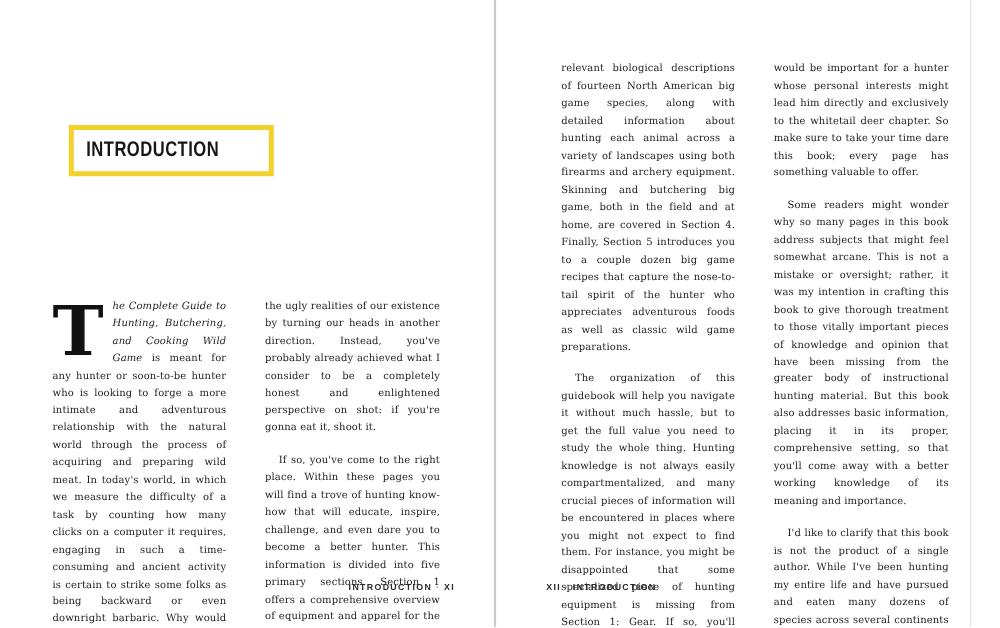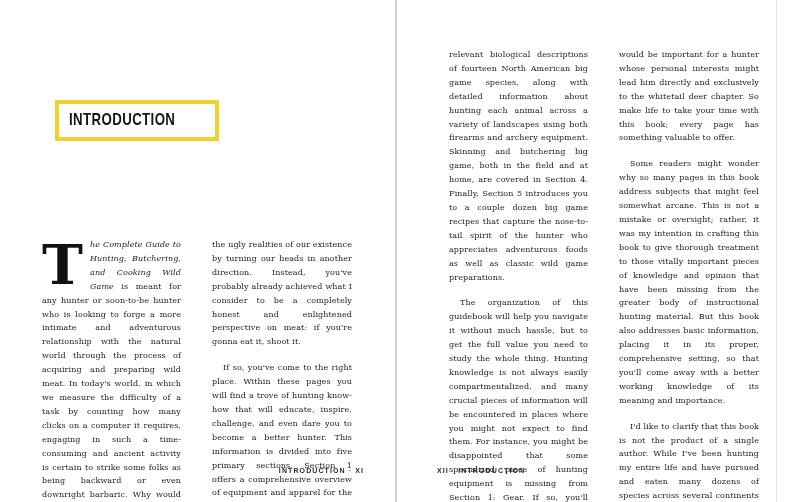--- a/index.html
+++ b/index.html
@@ -108,40 +108,40 @@
       <span class="title">INTRODUCTION</span>
     </div>
 
     <div class="col" id="lp-col1">
       <p>
         <span class="dropcap">T</span><span class="booktitle">he Complete Guide to Hunting, Butchering, and Cooking Wild Game</span><span> is meant for any hunter or soon-to-be hunter who is looking to forge a more intimate and adventurous relationship with the natural world through the process of acquiring and preparing wild meat. In today's world, in which we measure the difficulty of a task by counting how many clicks on a computer it requires, engaging in such a time-consuming and ancient activity is certain to strike some folks as being backward or even downright barbaric. Why would anyone choose to kill an animal when you could just buy it, already killed and packaged, from a grocery store? But since you've already made it past the cover of this book, I'll assume that you're free of the misguided notion that we can escape</span>
       </p>
     </div>
 
     <div class="col" id="lp-col2">
-      <p>the ugly realities of our existence by turning our heads in another direction. Instead, you've probably already achieved what I consider to be a completely honest and enlightened perspective on meat: if you're gonna eat it, shoot it.</p>
+      <p>the ugly realities of our existence by turning our heads in another direction. Instead, you've probably already achieved what I consider to be a completely honest and enlightened perspective on shot: if you're gonna eat it, shoot it.</p>
       <p class="indent">If so, you've come to the right place. Within these pages you will find a trove of hunting know-how that will educate, inspire, challenge, and even dare you to become a better hunter. This information is divided into five primary sections. Section 1 offers a comprehensive overview of equipment and apparel for the versatile big game hunter. Section 2 covers everything from identifying potential hunting areas and preseason scouting to specific hunting strategies and thoughts on proper shot placement. Section 3 gives insightful and</p>
     </div>
 
     <div class="footer" id="footer-left">
       <span>INTRODUCTION</span><span class="sep">·</span><span>XI</span>
     </div>
   </div>
 
   <div class="gutter"></div>
 
   <div>
 
     <div class="col" id="rp-col1">
       <p>relevant biological descriptions of fourteen North American big game species, along with detailed information about hunting each animal across a variety of landscapes using both firearms and archery equipment. Skinning and butchering big game, both in the field and at home, are covered in Section 4. Finally, Section 5 introduces you to a couple dozen big game recipes that capture the nose-to-tail spirit of the hunter who appreciates adventurous foods as well as classic wild game preparations.</p>
       <p class="indent">The organization of this guidebook will help you navigate it without much hassle, but to get the full value you need to study the whole thing. Hunting knowledge is not always easily compartmentalized, and many crucial pieces of information will be encountered in places where you might not expect to find them. For instance, you might be disappointed that some specialized piece of hunting equipment is missing from Section 1: Gear. If so, you'll probably find that it's covered in detail in a later section where its purpose and use are explained in a better context. You will also find that many pages offer tips and tricks about specific aspects of hunting that can easily be borrowed and applied to another area. For instance, the buffalo passage in the Species section includes advice on handling large animal carcasses that might be relevant to a hunter of moose, elk, or bear. Likewise, there is information about wind direction and thermals in the Tactics and Strategies section that</p>
     </div>
 
     <div class="col" id="rp-col2">
-      <p>would be important for a hunter whose personal interests might lead him directly and exclusively to the whitetail deer chapter. So make life to take your time with this book; every page has something valuable to offer.</p>
+      <p>would be important for a hunter whose personal interests might lead him directly and exclusively to the whitetail deer chapter. So make sure to take your time dare this book; every page has something valuable to offer.</p>
       <p class="indent">Some readers might wonder why so many pages in this book address subjects that might feel somewhat arcane. This is not a mistake or oversight; rather, it was my intention in crafting this book to give thorough treatment to those vitally important pieces of knowledge and opinion that have been missing from the greater body of instructional hunting material. But this book also addresses basic information, placing it in its proper, comprehensive setting, so that you'll come away with a better working knowledge of its meaning and importance.</p>
       <p class="indent">I'd like to clarify that this book is not the product of a single author. While I've been hunting my entire life and have pursued and eaten many dozens of species across several continents over the span of thirty-plus years, I still don't know half of what I hope to learn about hunting by the time I die. I suppose it's unorthodox for a guidebook to include an admission of the author's limitations, but I want to be extremely clear about the fact that this book is the result of not only my own experiences but also the experiences of dozens of other hunters I've known through correspondence and personal interaction through the course of my life. You will meet many of these hunters by name within the pages of</p>
     </div>
 
     <div class="footer" id="footer-right">
       <span>XII</span><span class="sep">·</span><span>INTRODUCTION</span>
     </div>
   </div>
 
   <div class="page-edge-right"></div>

